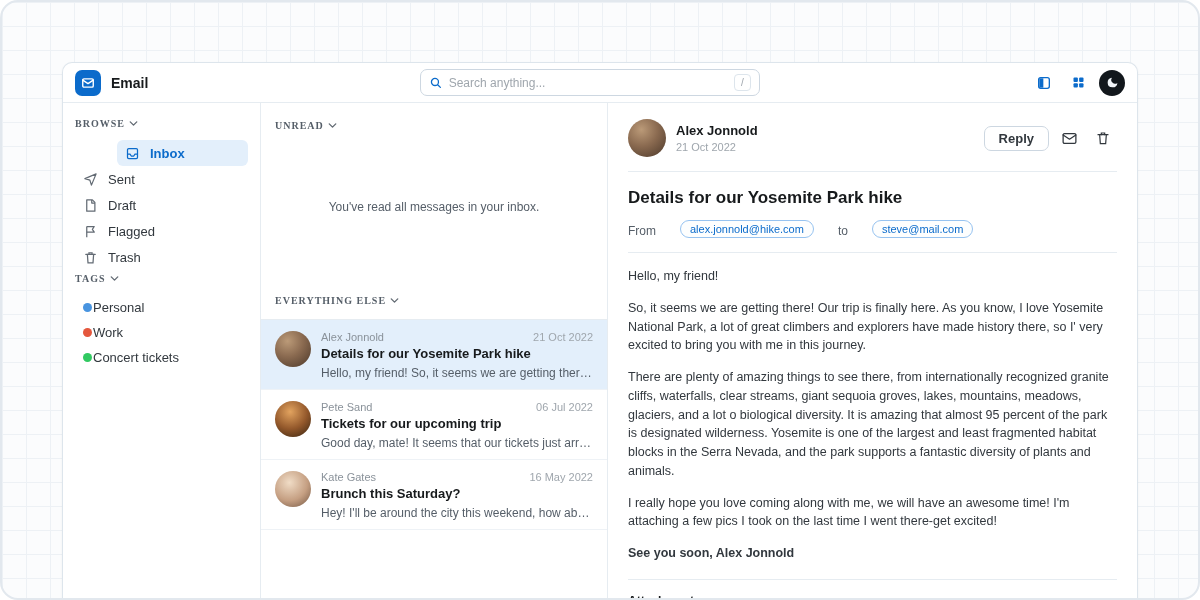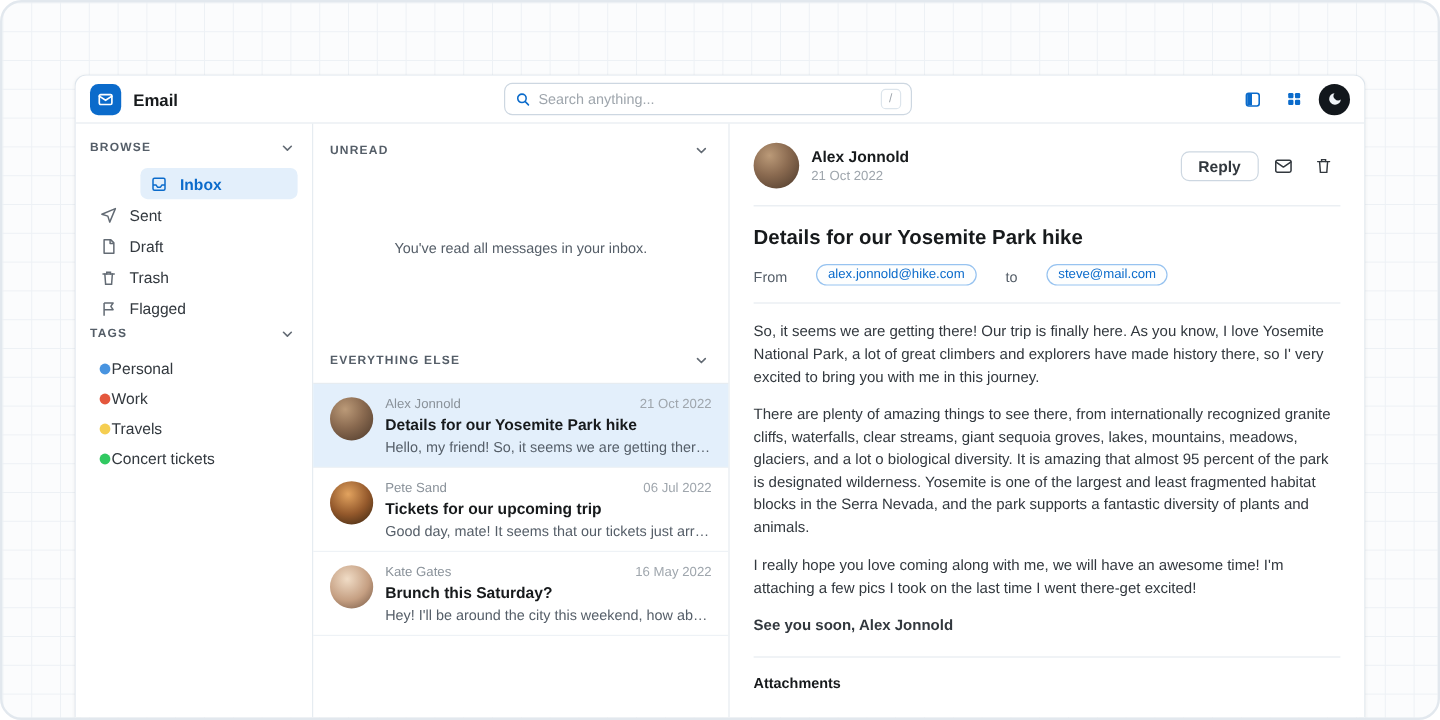--- a/index.html
+++ b/index.html
@@ -45,22 +45,22 @@
   .icon-btn.dark { background: #12171c; color: #f0f4f8; border-radius: 50%; }
 
   
   .content { flex: 1; display: flex; min-height: 0; }
   .sidebar { width: 198px; min-width: 198px; border-right: 1px solid #e6ecf1; padding: 12px 12px; }
   .maillist { width: 347px; min-width: 347px; border-right: 1px solid #e6ecf1;
     display: flex; flex-direction: column; }
   .reader { flex: 1; padding: 16px 20px 12px; overflow: hidden; }
 
   
-  .section-head { display: flex; align-items: center; justify-content: space-between;
-    font-size: 10px; font-weight: 700; letter-spacing: 1px; color: #555e68; }
+  .section-head { display: flex; align-items: center; 
+    font-size: 10px; font-weight: 700; letter-spacing: 1px; color: #555e68; font-family: Liberation Serif, serif; }
   .chev-btn { border: none; background: transparent; color: #636b74; cursor: pointer;
     display: flex; padding: 2px; }
   .nav-list { margin-top: 8px; }
   .nav-item { display: flex; align-items: center; gap: 10px; height: 26px;
     padding: 0 8px; border-radius: 6px; font-size: 13px; color: #32383e; cursor: pointer; }
   .nav-item .nav-icon { width: 15px; height: 15px; color: #636b74; display: flex; }
   .nav-item.selected { background: #e3effb; color: #0b6bcb; font-weight: 600; margin-left: 42px; }
   .nav-item.selected .nav-icon { color: #0b6bcb; }
   .tags-head { }
   .tag-item { display: flex; align-items: center; gap: 1px; height: 25px;
@@ -195,60 +195,56 @@
             <span class="nav-icon">
               <svg width="15" height="15" viewBox="0 0 24 24" fill="none" stroke="currentColor" stroke-width="2" stroke-linejoin="round">
                   <path d="M6 3h9l4 4v14H6z"></path>
                   <path d="M14 3v5h5"></path>
                 </svg>
             </span>
             <span>Draft</span>
           </div>
           <div class="nav-item">
             <span class="nav-icon">
+              <svg width="15" height="15" viewBox="0 0 24 24" fill="none" stroke="currentColor" stroke-width="2" stroke-linejoin="round">
+                  <path d="M6 21V4"></path>
+                  <path d="M6 4h12l-3 4.5L18 13H6"></path>
+                </svg>
+            </span>
+            <span>Flagged</span>
+          </div>
+          <div class="nav-item">
+            <span class="nav-icon">
               <svg width="15" height="15" viewBox="0 0 24 24" fill="none" stroke="currentColor" stroke-width="2" stroke-linecap="round">
                   <path d="M4.5 7h15"></path>
                   <path d="M9.5 7V4.5h5V7"></path>
                   <path d="M7 7l1 13.5h8L17 7"></path>
                 </svg>
             </span>
             <span>Trash</span>
-          </div>
-          <div class="nav-item">
-            <span class="nav-icon">
-              <svg width="15" height="15" viewBox="0 0 24 24" fill="none" stroke="currentColor" stroke-width="2" stroke-linejoin="round">
-                  <path d="M6 21V4"></path>
-                  <path d="M6 4h12l-3 4.5L18 13H6"></path>
-                </svg>
-            </span>
-            <span>Flagged</span>
           </div>
         </div>
 
         <div class="section-head tags-head">
           <span>TAGS</span>
           <button class="chev-btn">
             <svg width="13" height="13" viewBox="0 0 24 24" fill="none" stroke="currentColor" stroke-width="2.5" stroke-linecap="round" stroke-linejoin="round">
                 <path d="M6 9l6 6 6-6"></path>
               </svg>
           </button>
         </div>
 
         <div class="nav-list">
           <div class="tag-item">
             <span class="tag-dot" style="background: rgb(72, 148, 224);"></span>
             <span>Personal</span>
           </div>
           <div class="tag-item">
             <span class="tag-dot" style="background: rgb(228, 87, 61);"></span>
             <span>Work</span>
-          </div>
-          <div class="tag-item">
-            <span class="tag-dot" style="background: rgb(245, 206, 81);"></span>
-            <span>Travels</span>
           </div>
           <div class="tag-item">
             <span class="tag-dot" style="background: rgb(49, 201, 97);"></span>
             <span>Concert tickets</span>
           </div>
         </div>
       </nav>
 
       <section class="maillist">
         <div class="section-head list-head">
@@ -342,20 +338,21 @@
         <div class="fromto">
           <span class="ft-label">From</span>
           <span class="chip">alex.jonnold@hike.com</span>
           <span class="ft-label">to</span>
           <span class="chip">steve@mail.com</span>
         </div>
 
         <div class="divider d2"></div>
 
         <div class="mailbody">
+          <p>Hello, my friend!</p>
           <p>So, it seems we are getting there! Our trip is finally here. As you know, I love Yosemite National Park, a lot of great climbers and explorers have made history there, so I' very excited to bring you with me in this journey.</p>
           <p>There are plenty of amazing things to see there, from internationally recognized granite cliffs, waterfalls, clear streams, giant sequoia groves, lakes, mountains, meadows, glaciers, and a lot o biological diversity. It is amazing that almost 95 percent of the park is designated wilderness. Yosemite is one of the largest and least fragmented habitat blocks in the Serra Nevada, and the park supports a fantastic diversity of plants and animals.</p>
           <p>I really hope you love coming along with me, we will have an awesome time! I'm attaching a few pics I took on the last time I went there-get excited!</p>
           <p>See you soon, Alex Jonnold</p>
         </div>
 
         <div class="divider d3"></div>
 
         <div class="attach-label">Attachments</div>
 

